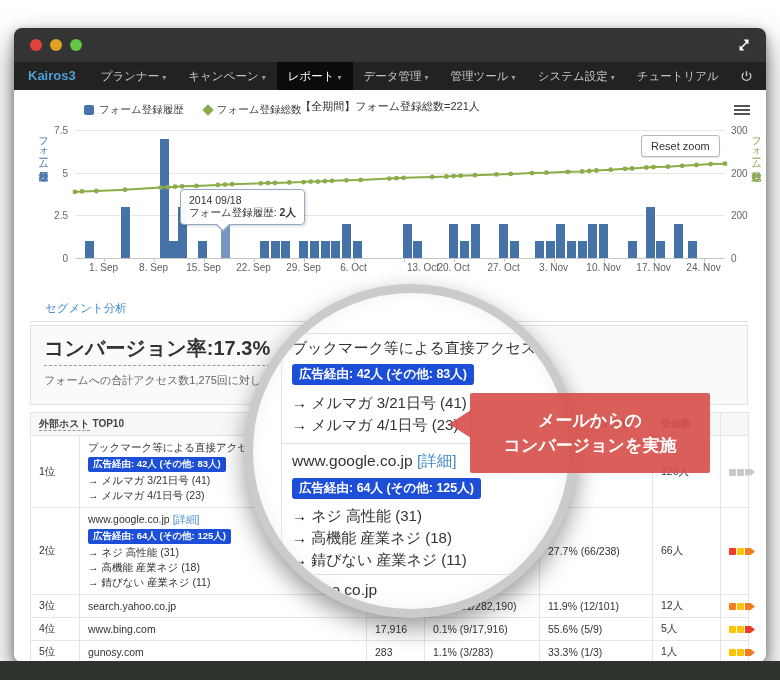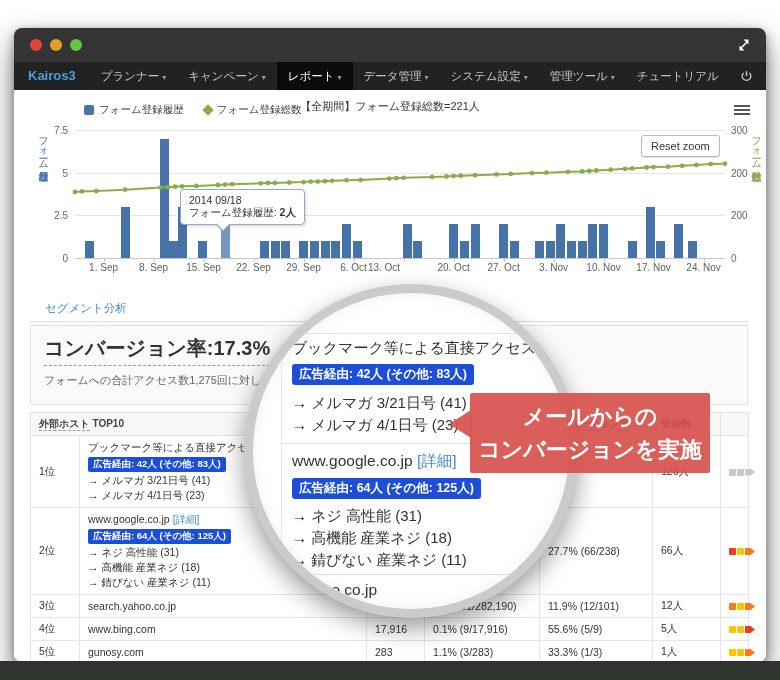--- a/index.html
+++ b/index.html
@@ -85,21 +85,21 @@
   .mag-block{position:absolute;left:39px;white-space:nowrap;color:#333;}
   .mag-title{font-size:15px;margin-bottom:6px;}
   .mag-badge{font-size:12.5px;padding:2px 7px;border-radius:3px;}
   .mag-arrow{font-size:15px;line-height:22px;}
   .mag-yahoo{position:absolute;left:-6px;top:288px;font-size:15.5px;color:#333;white-space:nowrap;}
   
   .callout{position:absolute;left:456px;top:303px;width:240px;height:80px;background:rgba(215,80,75,.92);z-index:60;
      display:flex;flex-direction:column;justify-content:center;align-items:center;border-radius:2px;}
   .callout .tri{position:absolute;left:-21px;top:17px;width:0;height:0;border:14px solid transparent;
      border-right:22px solid rgba(215,80,75,.92);border-left:none;}
-  .callout div{color:#fff;font-weight:bold;font-size:22px;line-height:1.5;white-space:nowrap;}
+  .callout div{color:#fff;font-weight:bold;font-size:17px;line-height:1.5;white-space:nowrap;}
 </style>
 </head>
 <body>
 
 <div class="page">
 
   <div class="window">
 
     <div class="titlebar">
       <div class="dots">
@@ -114,22 +114,22 @@
       </svg>
     </div>
 
     <div class="navbar">
       <span class="brand">Kairos3</span>
       <div class="nav-items">
           <div class="nav-item">プランナー<span class="caret">▾</span></div>
           <div class="nav-item">キャンペーン<span class="caret">▾</span></div>
           <div class="nav-item active">レポート<span class="caret">▾</span></div>
           <div class="nav-item">データ管理<span class="caret">▾</span></div>
+          <div class="nav-item">管理ツール<span class="caret">▾</span></div>
           <div class="nav-item">システム設定<span class="caret">▾</span></div>
-          <div class="nav-item">管理ツール<span class="caret">▾</span></div>
           <div class="nav-item">チュートリアル</div>
         </div>
       <span class="power">
         <svg width="13" height="13" viewBox="0 0 16 16">
           <path d="M8 1.5v6" stroke="#c9c9c9" stroke-width="1.8" fill="none"></path>
           <path d="M4.4 3.6a5.3 5.3 0 1 0 7.2 0" stroke="#c9c9c9" stroke-width="1.6" fill="none"></path>
         </svg>
       </span>
     </div>
 
@@ -269,21 +269,21 @@
           <div class="x-label" style="left: 112.571px;">8. Sep</div>
           <div class="x-tickmark" style="left: 139.571px;"></div>
           <div class="x-label" style="left: 162.571px;">15. Sep</div>
           <div class="x-tickmark" style="left: 189.571px;"></div>
           <div class="x-label" style="left: 212.571px;">22. Sep</div>
           <div class="x-tickmark" style="left: 239.571px;"></div>
           <div class="x-label" style="left: 262.571px;">29. Sep</div>
           <div class="x-tickmark" style="left: 289.571px;"></div>
           <div class="x-label" style="left: 312.571px;">6. Oct</div>
           <div class="x-tickmark" style="left: 339.571px;"></div>
-          <div class="x-label" style="left: 343px;">13. Oct</div>
+          <div class="x-label" style="left: 382px;">13. Oct</div>
           <div class="x-tickmark" style="left: 389.571px;"></div>
           <div class="x-label" style="left: 412.571px;">20. Oct</div>
           <div class="x-tickmark" style="left: 439.571px;"></div>
           <div class="x-label" style="left: 462.571px;">27. Oct</div>
           <div class="x-tickmark" style="left: 489.571px;"></div>
           <div class="x-label" style="left: 512.571px;">3. Nov</div>
           <div class="x-tickmark" style="left: 539.571px;"></div>
           <div class="x-label" style="left: 562.571px;">10. Nov</div>
           <div class="x-tickmark" style="left: 589.571px;"></div>
           <div class="x-label" style="left: 612.571px;">17. Nov</div>

